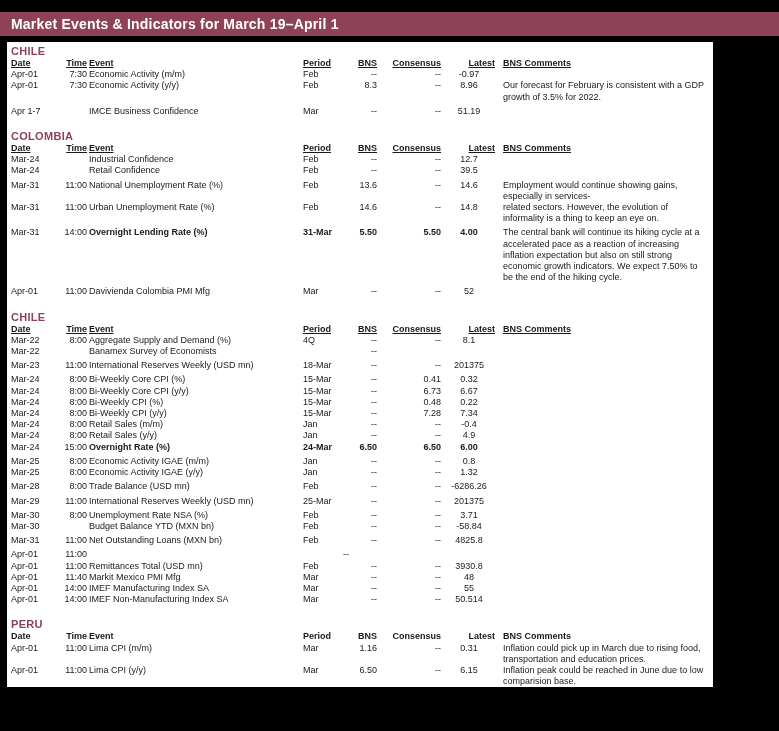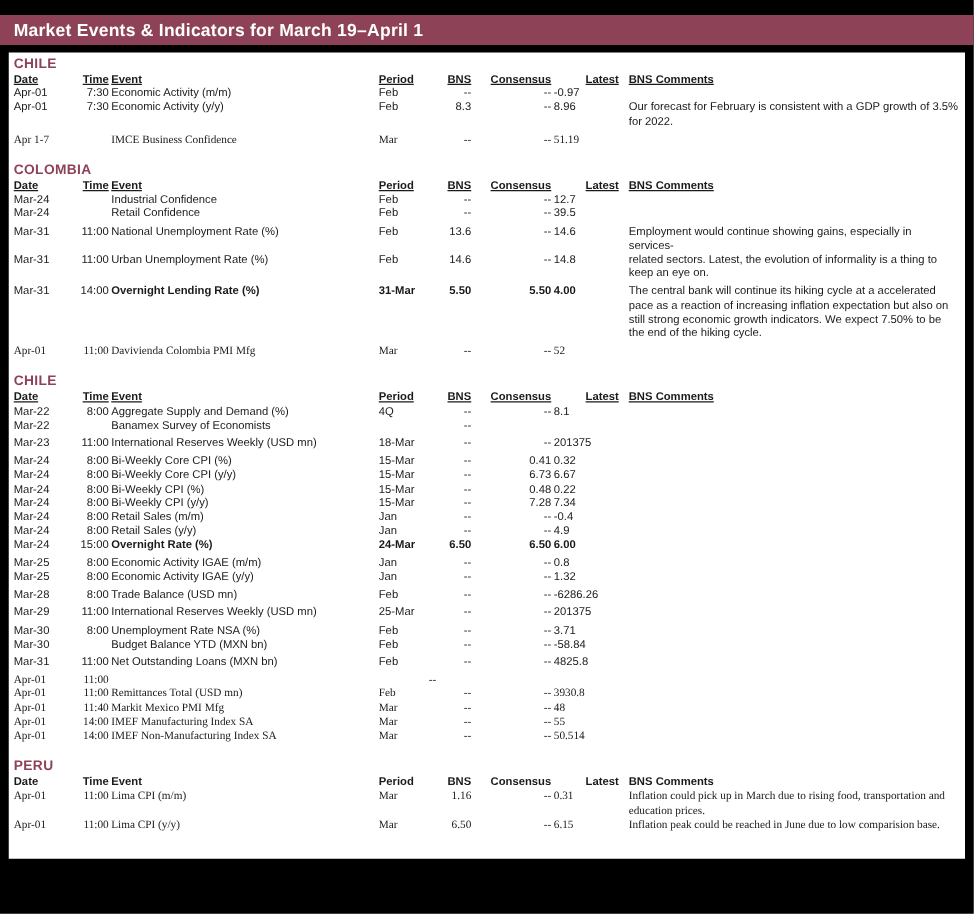--- a/index.html
+++ b/index.html
@@ -13,21 +13,21 @@
   .titlebar {
     position:absolute; top:12px; left:0;
     width:779px; height:24px;
     background:#8e4257;
     color:#fff; font-weight:bold; font-size:14px; line-height:24px;
     padding-left:11px; letter-spacing:0.2px;
     white-space:nowrap;
   }
   .panel {
     position:absolute; left:7px; top:42px;
-    width:765px; height:645px;
+    width:706px; height:645px;
     background:#fff;
     padding:3px 5px 0 4px;
     overflow:hidden;
     color:#1a1a1a;
   }
   .section + .section { margin-top:13px; }
   .section-title {
     color:#8e4257; font-weight:bold; font-size:11px;
     margin-bottom:1px; letter-spacing:0.3px;
   }
@@ -35,26 +35,26 @@
     display:grid;
     grid-template-columns:46px 28px 212px 46px 26px 62px 52px 1fr;
     column-gap:2px;
     font-size:9px; line-height:11.2px;
   }
   .header-row { font-weight:bold; }
   .header-row.underlined .hspan { text-decoration:underline; text-underline-offset:1px; }
   .c-time { text-align:right; }
   .c-bns { text-align:right; }
   .c-consensus { text-align:right; }
-  .c-latest { text-align:left; }
+  .c-latest { text-align:center; }
   .c-comment { padding-left:6px; }
   .header-row .c-consensus { text-align:right; }
   .header-row .c-latest { text-align:right; }
   .group { margin-top:0; margin-bottom:3px; }
-  .group:last-child { margin-bottom:0;font-family:Liberation Serif, serif; }
+  .group:last-child { margin-bottom:0; }
   .row.bold .c-event, .row.bold .c-period, .row.bold .c-bns,
   .row.bold .c-consensus, .row.bold .c-latest { font-weight:bold; }
 </style>
 </head>
 <body>
 
 <div class="screen">
   <div class="titlebar">
     <span>Market Events &amp; Indicators for March 19–April 1</span>
   </div>
@@ -152,21 +152,21 @@
             <div class="c-comment">Employment would continue showing gains, especially in services-</div>
           </div>
           <div class="row">
             <div class="c-date">Mar-31</div>
             <div class="c-time">11:00</div>
             <div class="c-event">Urban Unemployment Rate (%)</div>
             <div class="c-period">Feb</div>
             <div class="c-bns">14.6</div>
             <div class="c-consensus">--</div>
             <div class="c-latest">14.8</div>
-            <div class="c-comment">related sectors. Latest, the evolution of informality is a thing to keep an eye on.</div>
+            <div class="c-comment">related sectors. However, the evolution of informality is a thing to keep an eye on.</div>
           </div>
         </div>
         <div class="group">
           <div class="row bold">
             <div class="c-date">Mar-31</div>
             <div class="c-time">14:00</div>
             <div class="c-event">Overnight Lending Rate (%)</div>
             <div class="c-period">31-Mar</div>
             <div class="c-bns">5.50</div>
             <div class="c-consensus">5.50</div>

